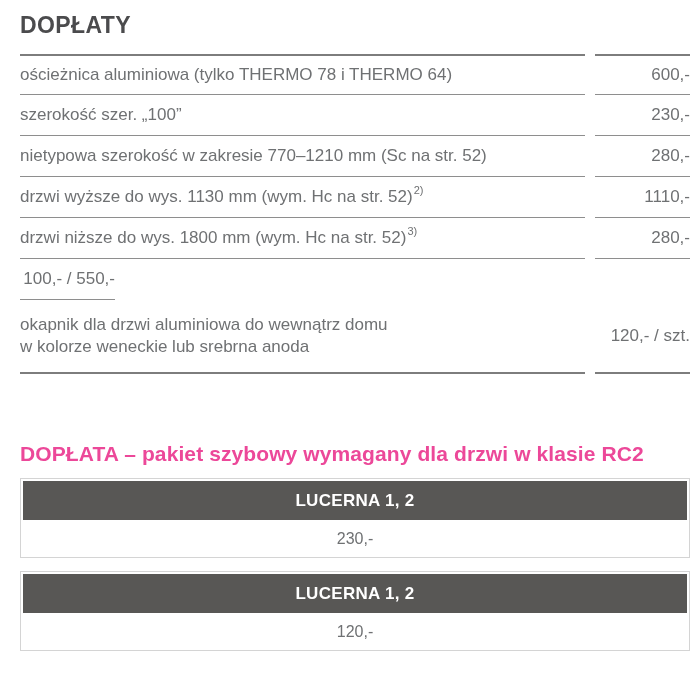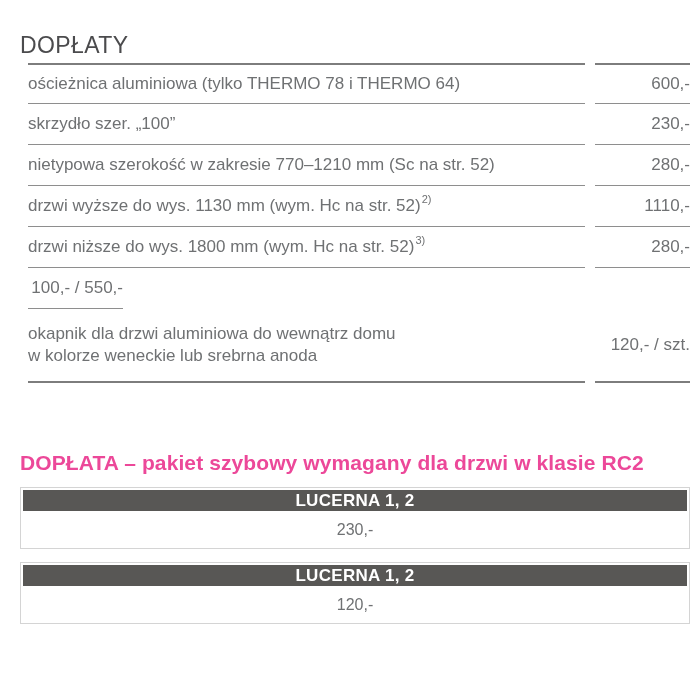--- a/index.html
+++ b/index.html
@@ -5,27 +5,27 @@
   html,body { margin:0; padding:0; background:#ffffff; }
   .page {
     width:700px; height:700px; background:#ffffff;
     font-family:"Liberation Sans", sans-serif;
     box-sizing:border-box; overflow:hidden;
   }
   .content { width:670px; margin:0 auto 0 20px; }
 
   
   .page-title {
-    padding-top:32px; margin:0 0 4px 0;
-    font-size:23px; font-weight:400; letter-spacing:0.4px;
+    padding-top:12px; margin:0 0 15px 0;
+    font-size:23px; font-weight:700; letter-spacing:0.4px;
     color:#4b4b4d;
   }
 
   
-  .t-row { display:flex; gap:10px;margin-left:8px; }
+  .t-row { display:flex; gap:10px; }
   .t-cell {
     display:flex; align-items:center;
     border-bottom:1.5px solid #8e8e8e;
     min-height:41px; box-sizing:border-box;
     font-size:17px; color:#6f7173;
   }
   .t-row:first-child .t-cell { border-top:2px solid #7d7d7d; }
   .t-row:last-child  .t-cell { border-bottom:2px solid #7d7d7d; min-height:74px; }
   .t-desc  { flex:1; padding:4px 0; line-height:1.32; }
   .t-price { width:95px; justify-content:flex-end; text-align:right; white-space:nowrap; }
@@ -40,21 +40,21 @@
   .section-heading {
     font-size:21px; font-weight:700; color:#ec4899;
     margin:0; line-height:1.05; letter-spacing:0.1px;
   }
   .heading-a { margin-top:69px; }
   .heading-b { margin-top:16px; }
   .price-block {
     border:1px solid #d4d4d4; margin-top:13px; background:#ffffff;
   }
   .price-block-header {
-    margin:2px 2px 0 2px; height:21px; background:#585755;
+    margin:2px 2px 0 2px; height:39px; background:#585755;
     display:flex; align-items:center; justify-content:center;
     color:#ffffff; font-weight:700; font-size:17px; letter-spacing:0.3px;
   }
   .price-block-value {
     height:37px; display:flex; align-items:center; justify-content:center;
     color:#6f7173; font-size:16px;
   }
 </style>
 </head>
 <body>
@@ -68,21 +68,21 @@
 
       <div class="t-row">
         <div class="t-cell t-desc">
             <span><span>ościeżnica aluminiowa (tylko THERMO 78 i THERMO 64)</span></span>
           </div>
         <div class="t-cell t-price">600,-</div>
       </div>
 
       <div class="t-row">
         <div class="t-cell t-desc">
-            <span><span>skrzydło szer. „100”</span></span>
+            <span><span>szerokość szer. „100”</span></span>
           </div>
         <div class="t-cell t-price">230,-</div>
       </div>
 
       <div class="t-row">
         <div class="t-cell t-desc">
             <span><span>nietypowa szerokość w zakresie 770–1210 mm (Sc na str. 52)</span></span>
           </div>
         <div class="t-cell t-price">280,-</div>
       </div>

